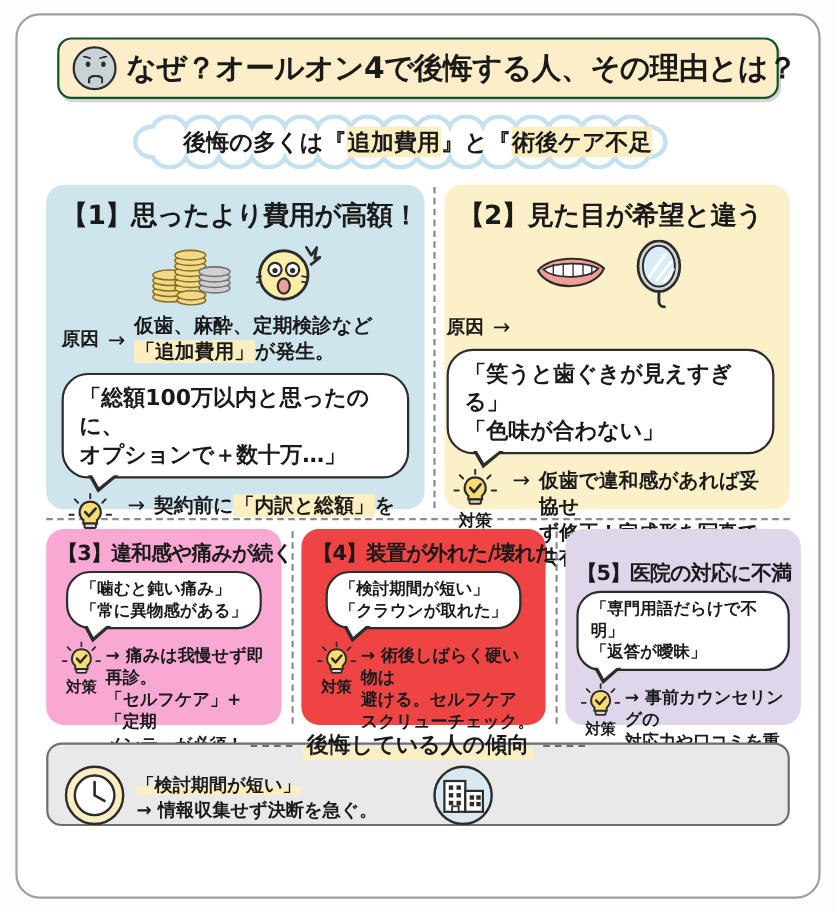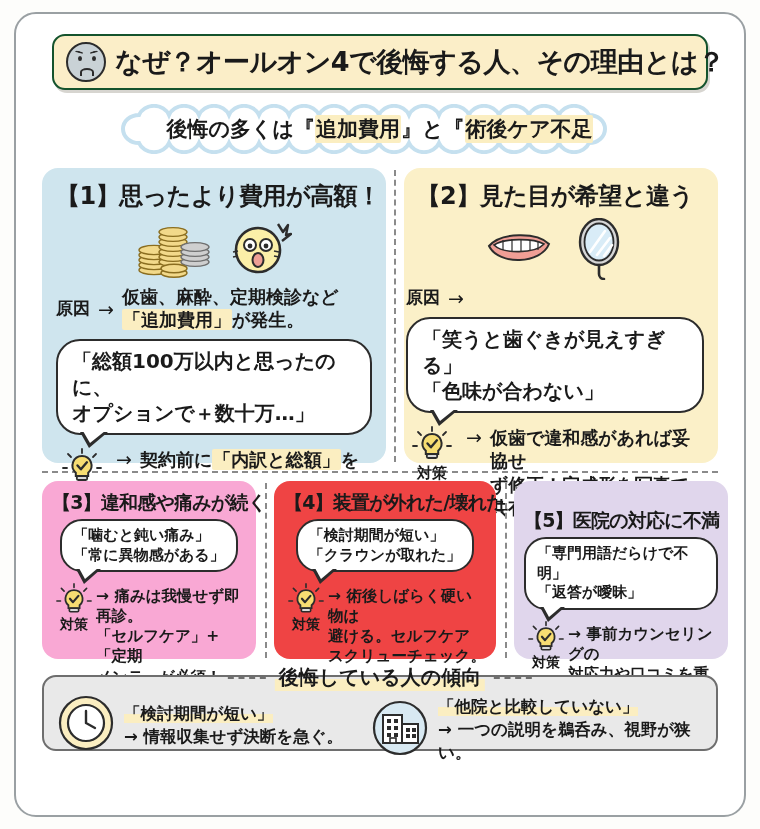--- a/index.html
+++ b/index.html
@@ -543,21 +543,17 @@
               <rect x="15" y="33" width="4" height="4"></rect>
                 <rect x="22" y="33" width="4" height="4"></rect>
               <rect x="34" y="28" width="4" height="4"></rect>
                 <rect x="40" y="28" width="4" height="4"></rect>
               <rect x="34" y="34" width="4" height="4"></rect>
                 <rect x="40" y="34" width="4" height="4"></rect>
             </g>
             <rect x="18" y="38" width="6" height="5" fill="#ffffff" stroke="#2c2c2c" stroke-width="1.6"></rect>
           </svg>
         </div>
-        <div class="trend-text">
-          <span class="trend-quote">「他院と比較していない」</span><br>
-          <span>→ 一つの説明を鵜呑み、視野が狭い。</span>
-        </div>
       </div>
     </div>
 
   </div>
 </div>
 
 </body></html>

